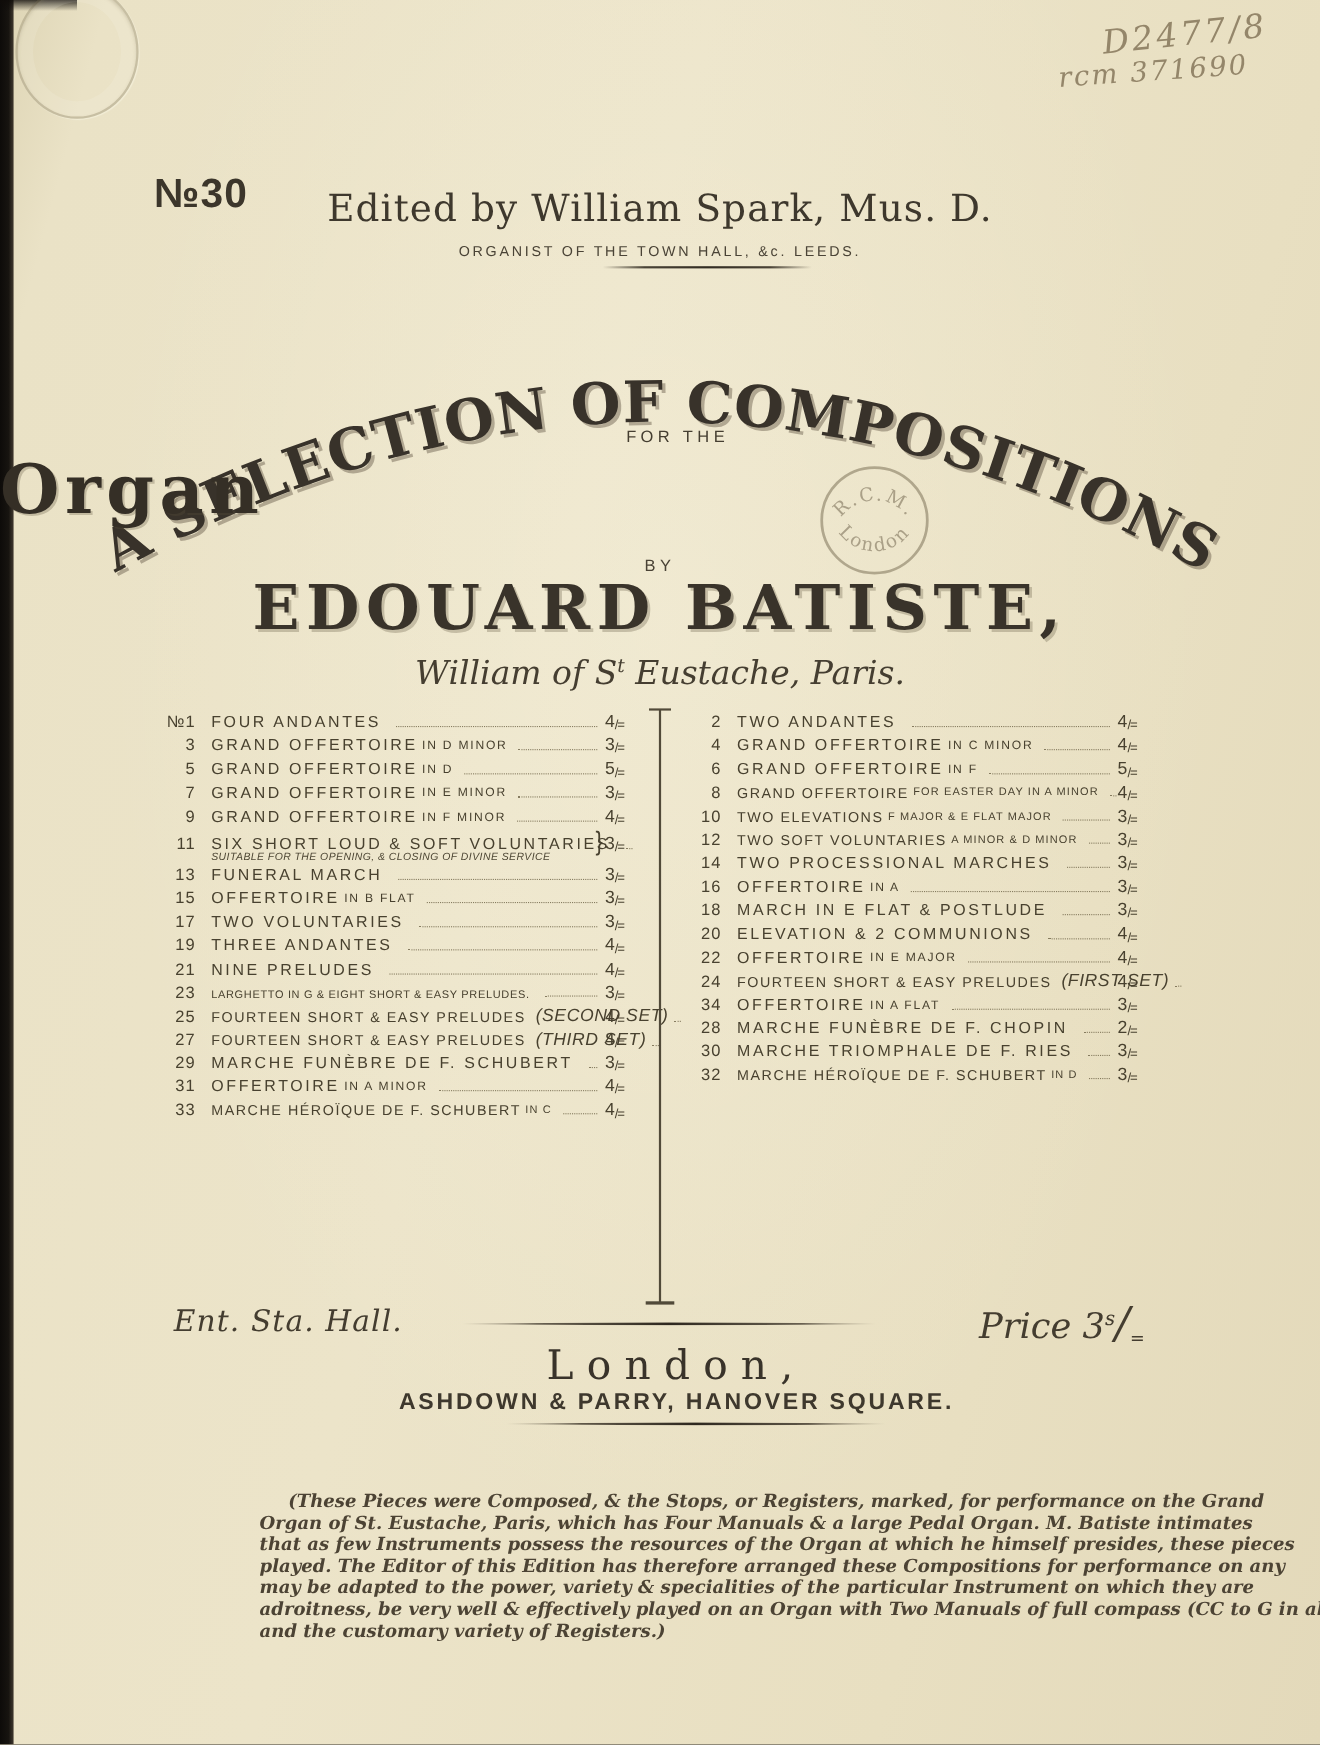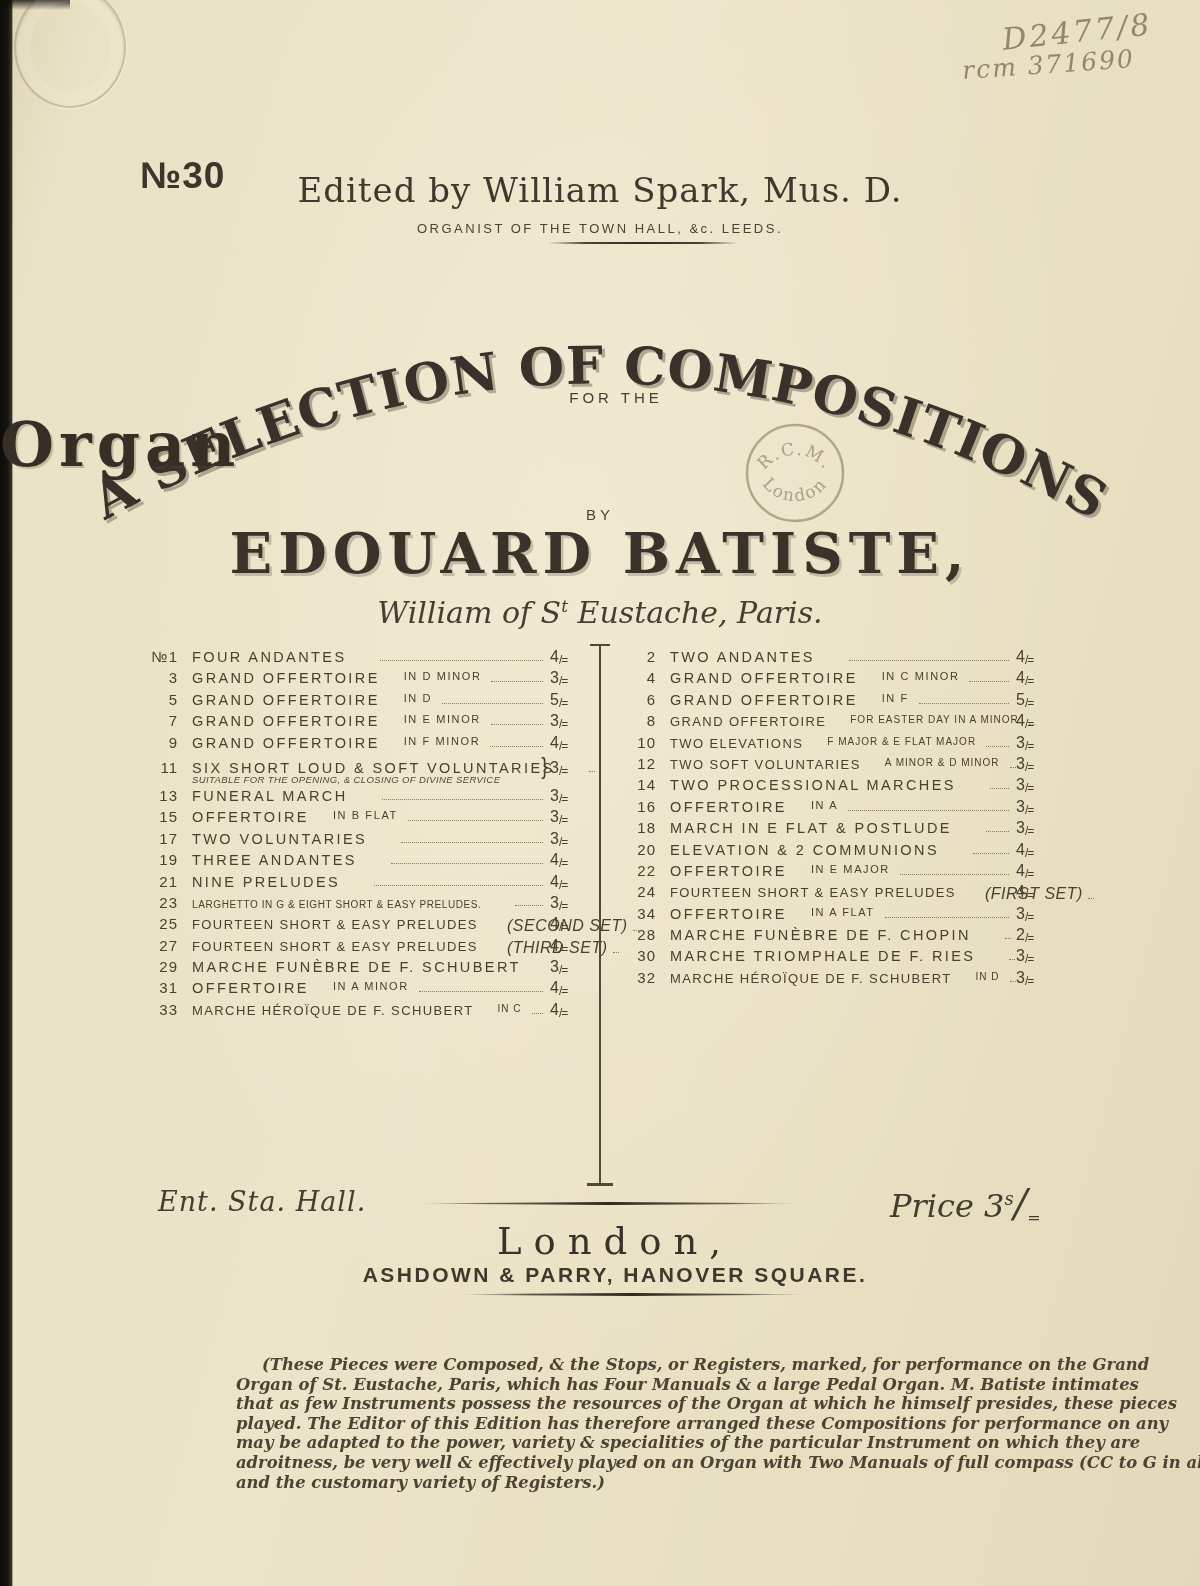--- a/index.html
+++ b/index.html
@@ -60,23 +60,23 @@
     font-style:italic;font-size:30px;color:#453e31;}
   .composer-sub sup{font-size:17px;}
   
   .col{position:absolute;top:648px;font-family:"Liberation Sans",sans-serif;color:#48412f;}
   .col-left{left:138px;width:448px;}
   .col-right{left:616px;width:436px;}
   .row{display:flex;align-items:baseline;height:21.4px;white-space:nowrap;}
   .row.has-sub{height:auto;margin-bottom:2px;}
   .num{width:40px;text-align:right;margin-right:14px;font-size:15px;letter-spacing:1px;flex:none;}
   .title-wrap{flex:1;min-width:0;display:flex;flex-direction:column;}
-  .line1{display:flex;align-items:flex-start;}
+  .line1{display:flex;align-items:center;}
   .main{font-size:14.5px;letter-spacing:2.4px;}
-  .small{font-size:11px;letter-spacing:1.6px;margin-left:24px;}
+  .small{font-size:11px;letter-spacing:1.6px;margin-left:4px;}
   .note{font-style:italic;font-size:16px;letter-spacing:0.5px;margin-left:5px;}
   .c1 .main{font-size:13px;letter-spacing:1.4px;}
   .c1 .small{font-size:10px;letter-spacing:1px;}
   .c2 .main{font-size:10px;letter-spacing:0.6px;}
   .leader{flex:1;min-width:6px;border-bottom:1.5px dotted rgba(115,104,76,0.85);margin:0 5px;align-self:flex-end;transform:translateY(-4px);}
   .subline{font-style:italic;font-size:9.5px;letter-spacing:0.4px;margin-top:-2px;color:#4e4735;}
   .brace{font-size:20px;font-weight:normal;color:#48412f;margin-right:2px;flex:none;transform:scaleY(1.2);}
   .price{flex:none;width:36px;text-align:left;font-size:16px;letter-spacing:0;}
   .price .pf{font-size:12px;vertical-align:-2px;letter-spacing:-1px;}
   

